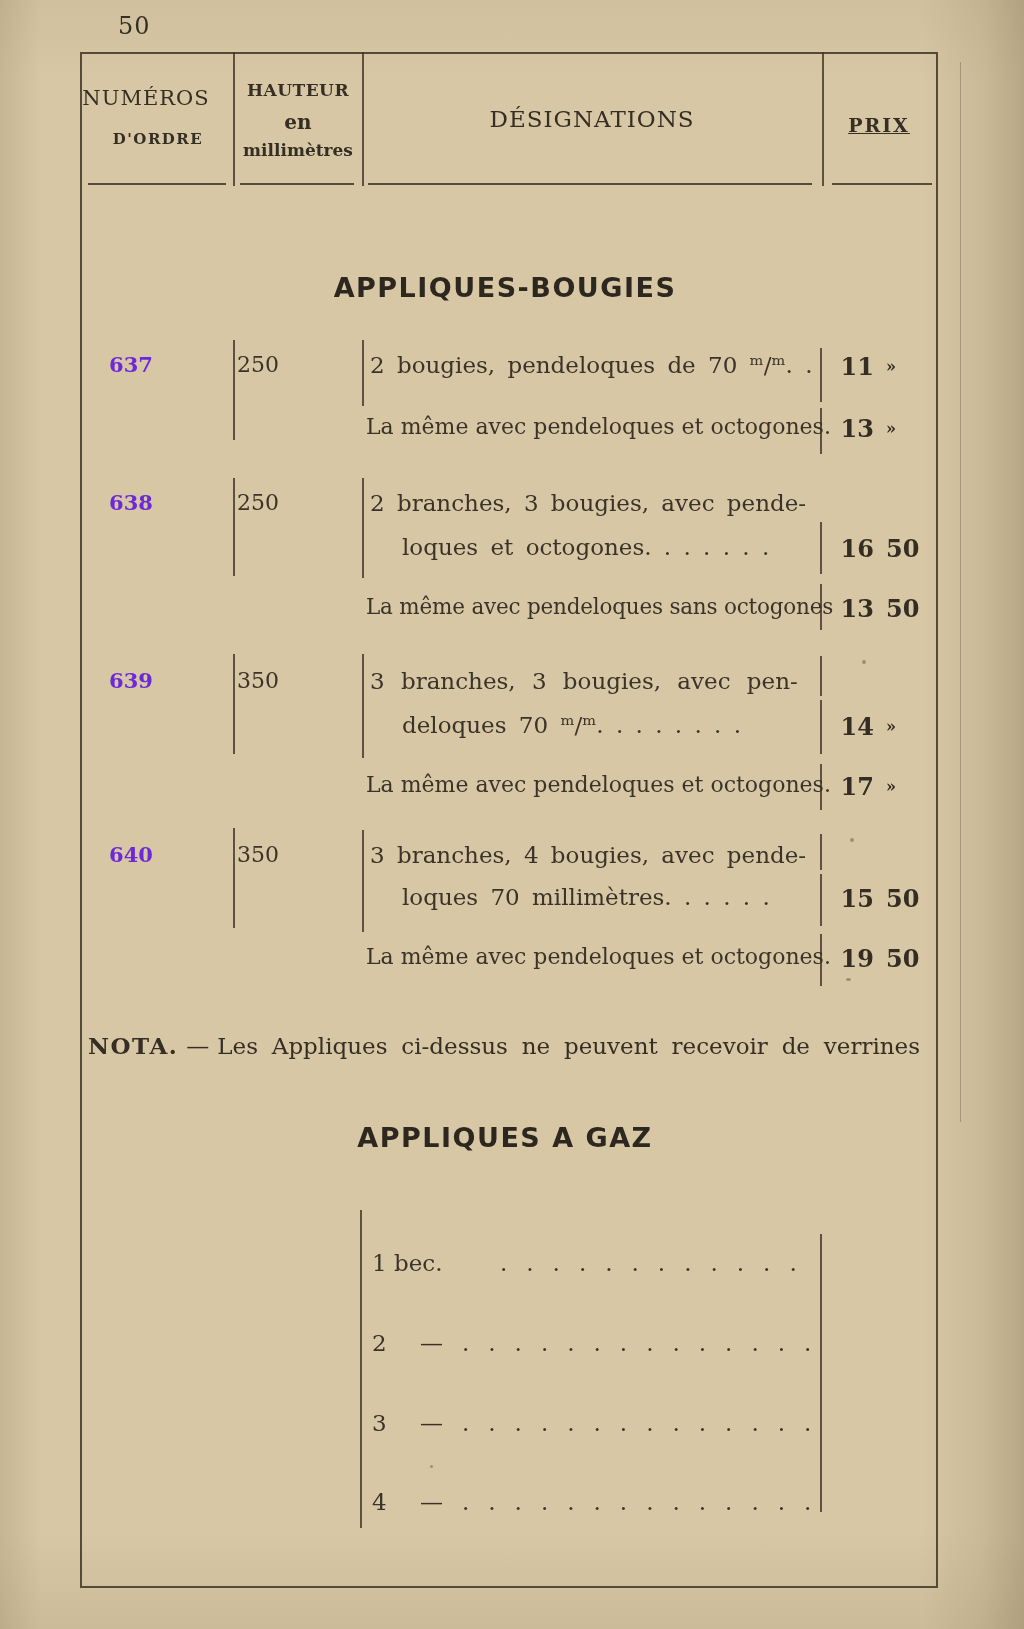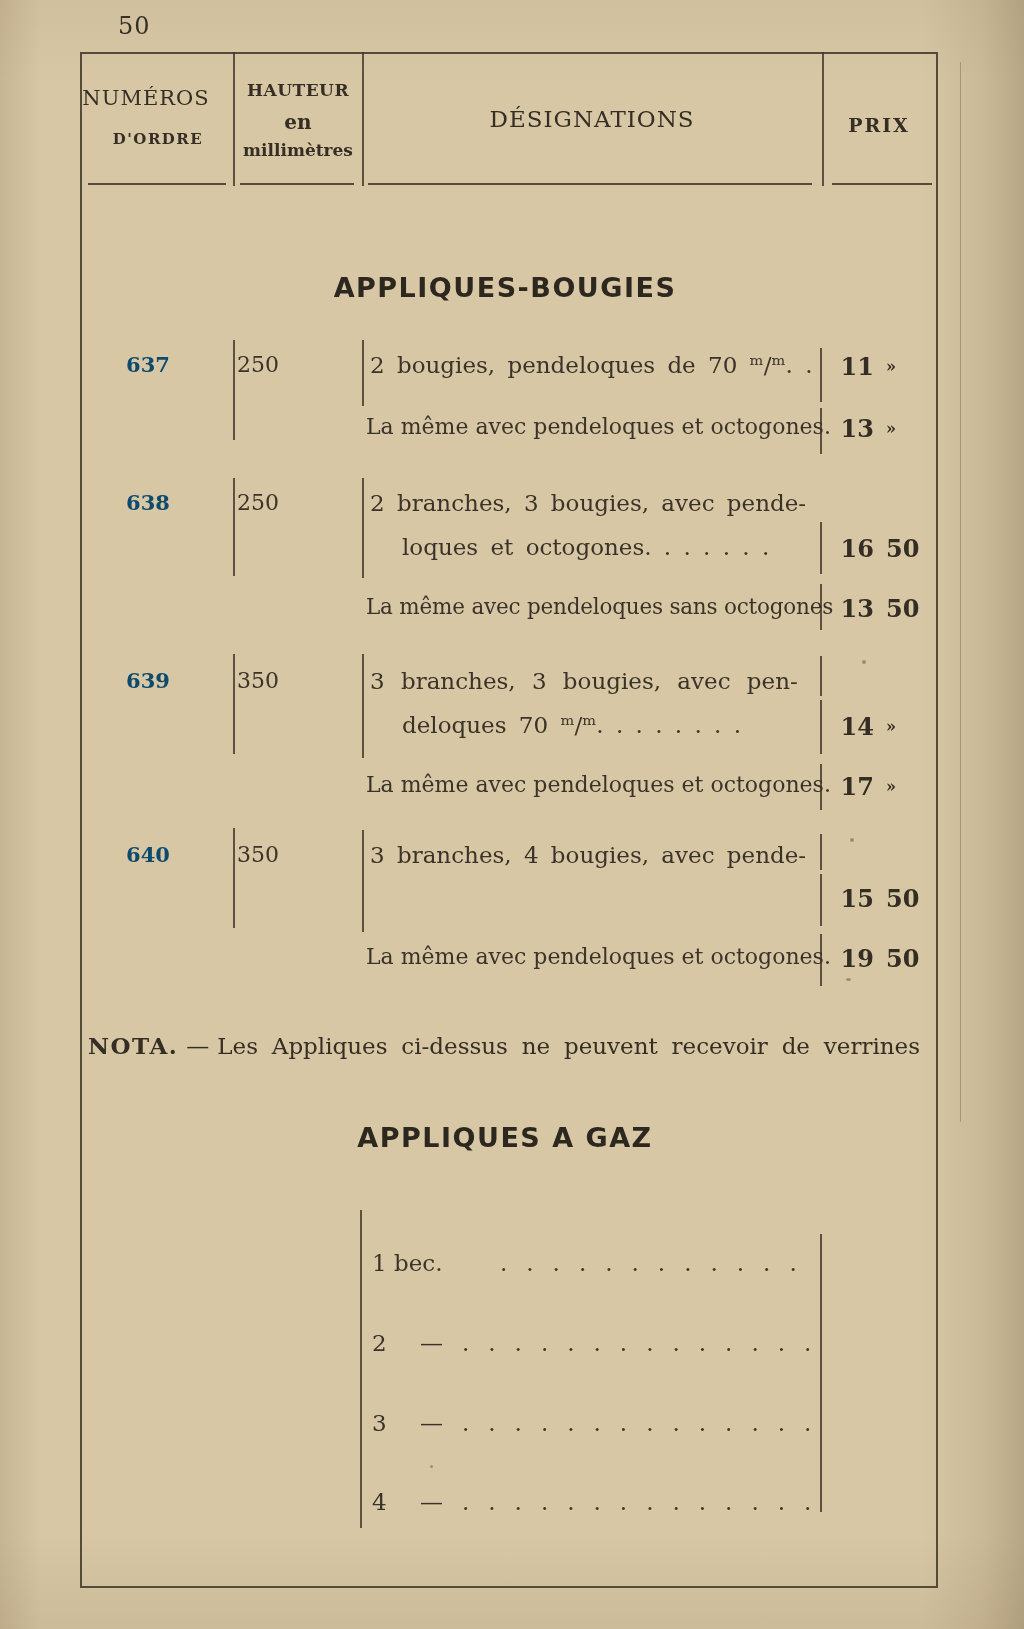--- a/index.html
+++ b/index.html
@@ -27,29 +27,29 @@
   }
   .vline{position:absolute;width:2px;background:rgba(62,53,40,.8);}
   .hline{position:absolute;height:2px;background:rgba(62,53,40,.85);}
   .hdr{position:absolute;text-align:center;color:#342e24;}
   .hdr-numeros{left:82px;top:86px;width:128px;font-size:21px;letter-spacing:1px;font-weight:normal;}
   .hdr-ordre{left:82px;top:130px;width:152px;font-size:15px;letter-spacing:1.5px;font-weight:bold;}
   .hdr-hauteur{left:234px;top:80px;width:128px;font-size:17px;letter-spacing:.5px;font-weight:bold;}
   .hdr-en{left:234px;top:110px;width:128px;font-size:20px;font-weight:bold;}
   .hdr-mm{left:234px;top:140px;width:128px;font-size:17px;font-weight:bold;}
   .hdr-desig{left:362px;top:106px;width:460px;font-size:23px;letter-spacing:1px;}
-  .hdr-prix{left:822px;top:114px;width:114px;font-size:19px;letter-spacing:2px;font-weight:bold;}
+  .hdr-prix{left:822px;top:114px;width:114px;font-size:19px;letter-spacing:2px;font-weight:bold;text-decoration:underline;}
   .section-title{
     position:absolute;left:82px;width:846px;text-align:center;
     font-family:"DejaVu Sans","Liberation Sans",sans-serif;
     font-weight:bold;font-size:27px;letter-spacing:1.5px;color:#2c271f;
   }
   .row{position:absolute;left:0;top:0;width:1024px;height:30px;}
-  .num{position:absolute;left:92px;width:112px;text-align:center;
-       font-size:21px;font-weight:bold;color:#0c4a6e;}
+  .num{position:absolute;left:75px;width:112px;text-align:center;
+       font-size:21px;font-weight:bold;color:#6d28d9;}
   .haut{position:absolute;left:237px;width:104px;text-align:left;font-size:22px;}
   .desig{position:absolute;left:370px;font-size:23px;word-spacing:5px;white-space:nowrap;}
   .desig.wide{word-spacing:9px;}
   .desig2{position:absolute;left:402px;font-size:23px;word-spacing:5px;white-space:nowrap;}
   .lame{position:absolute;left:366px;font-size:22px;white-space:nowrap;}
   .lame.condensed{font-size:21.5px;letter-spacing:-.2px;}
   .pf{position:absolute;left:812px;width:62px;text-align:right;font-size:24px;font-weight:600;color:#332d24;}
   .pc{position:absolute;left:886px;width:46px;text-align:left;font-size:24px;font-weight:600;color:#332d24;}
   .pc.sym{font-size:16px;padding-top:5px;font-weight:bold;}
   .nota{position:absolute;left:88px;top:1032px;width:846px;font-size:23px;
@@ -157,20 +157,21 @@
   <span class="pf">17</span>
   <span class="pc sym">»</span>
 </div>
 
 <div class="row" style="top:842px;">
   <span class="num">640</span>
   <span class="haut">350</span>
   <span class="desig">3 branches, 4 bougies, avec pende-</span>
 </div>
 <div class="row" style="top:884px;">
+  <span class="desig2">loques 70 millimètres. . . . . .</span>
   <span class="pf">15</span>
   <span class="pc">50</span>
 </div>
 
 <div class="row" style="top:944px;">
   <span class="lame">La même avec pendeloques et octogones.</span>
   <span class="pf">19</span>
   <span class="pc">50</span>
 </div>
 

